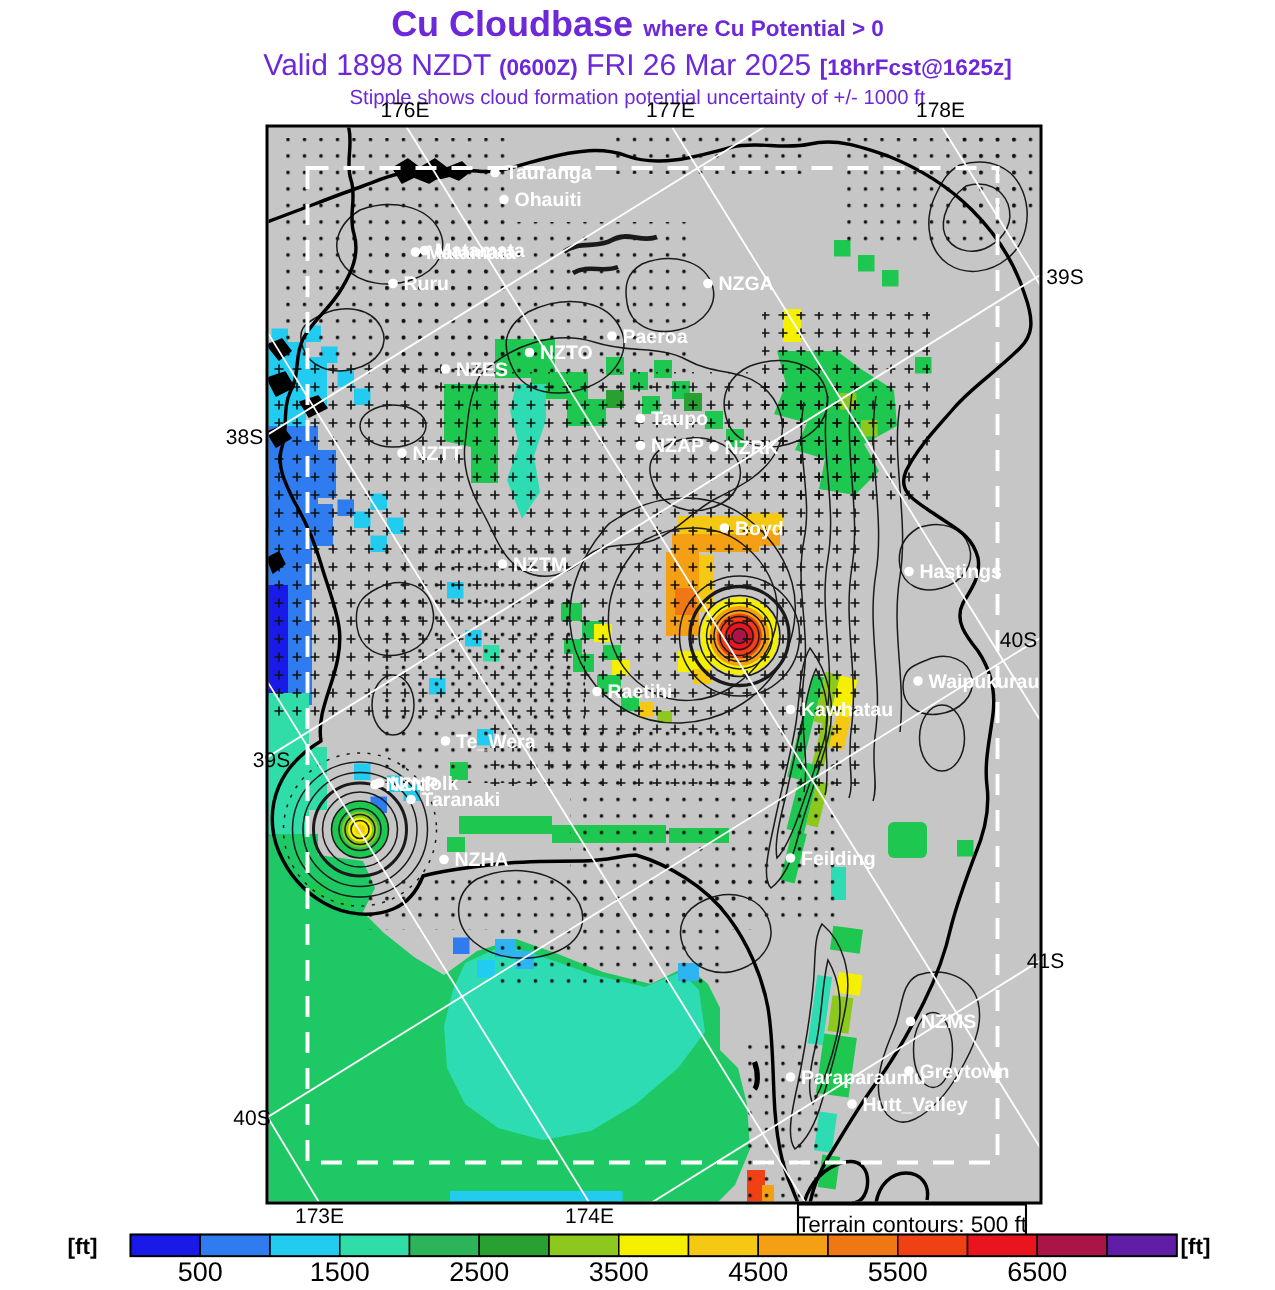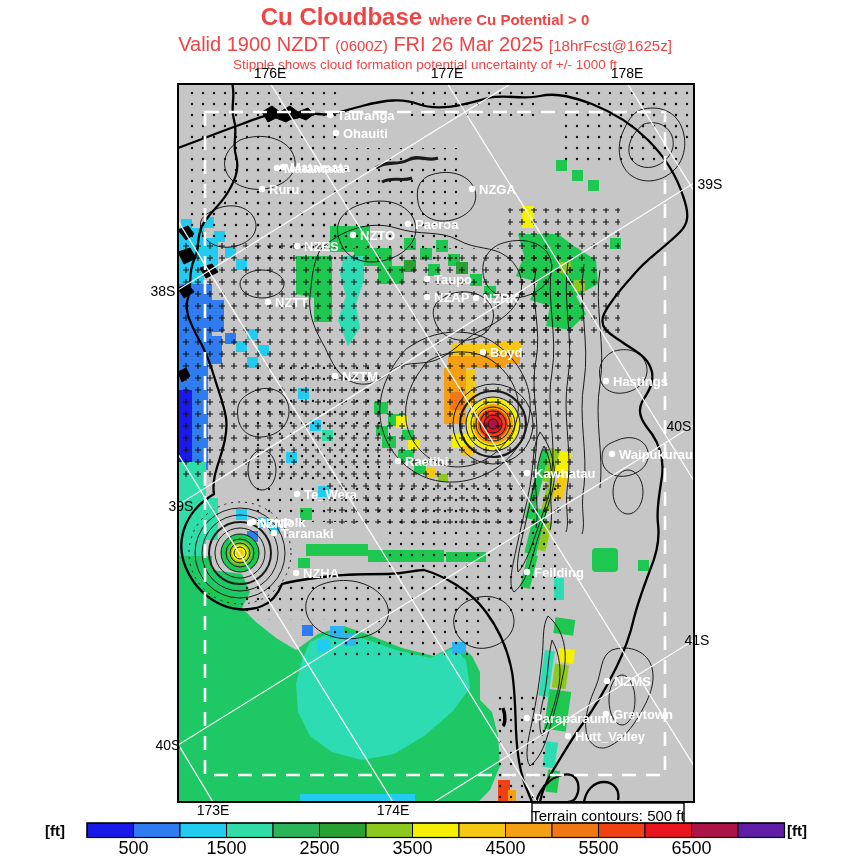--- a/index.html
+++ b/index.html
@@ -1,42 +1,42 @@
 <!DOCTYPE html>
 <html><head>
 <meta charset="utf-8">
 <style>
   html,body{margin:0;padding:0;background:#fff;}
   .page{position:relative;width:850px;height:860px;background:#fff;overflow:hidden;
         font-family:"Liberation Sans", sans-serif;}
-  .header{position:absolute;top:4px;left:0;width:850px;text-align:center;color:#ef4444;}
+  .header{position:absolute;top:4px;left:0;width:850px;text-align:center;color:#6d28d9;}
   .t1{font-size:24px;font-weight:bold;line-height:26px;}
   .t1 .qual{font-size:15px;}
   .t2{font-size:20px;line-height:22px;}
-  .t2 .small{font-size:15px;}
+  .t2 .small{font-size:15px;font-weight:bold;}
   .t3{font-size:13.5px;line-height:15px;}
   svg text{font-family:"Liberation Sans", sans-serif;}
   .axis-label{font-size:14px;fill:#000;}
   .place-label{font-size:13px;fill:#fff;font-weight:bold;}
   .cb-tick{font-size:18px;fill:#000;text-anchor:middle;}
   .cb-unit{font-size:15px;font-weight:bold;fill:#000;text-anchor:middle;}
   .note-text{font-size:15px;fill:#000;text-anchor:middle;}
 </style>
 </head>
 <body>
 
 <div class="page">
 
   <div class="header">
     <div class="t1">
       <span>Cu Cloudbase</span>
       <span class="qual">where Cu Potential &gt; 0</span>
     </div>
     <div class="t2">
-      <span>Valid 1900 NZDT</span>
+      <span>Valid 1898 NZDT</span>
       <span class="small">(0600Z)</span>
       <span>FRI 26 Mar 2025</span>
       <span class="small">[18hrFcst@1625z]</span>
     </div>
     <div class="t3">Stipple shows cloud formation potential uncertainty of +/- 1000 ft</div>
   </div>
 
   <svg width="850" height="860" viewBox="0 0 850 860" style="position:absolute;top:0;left:0;">
     <defs>
       <clipPath id="mapclip">

